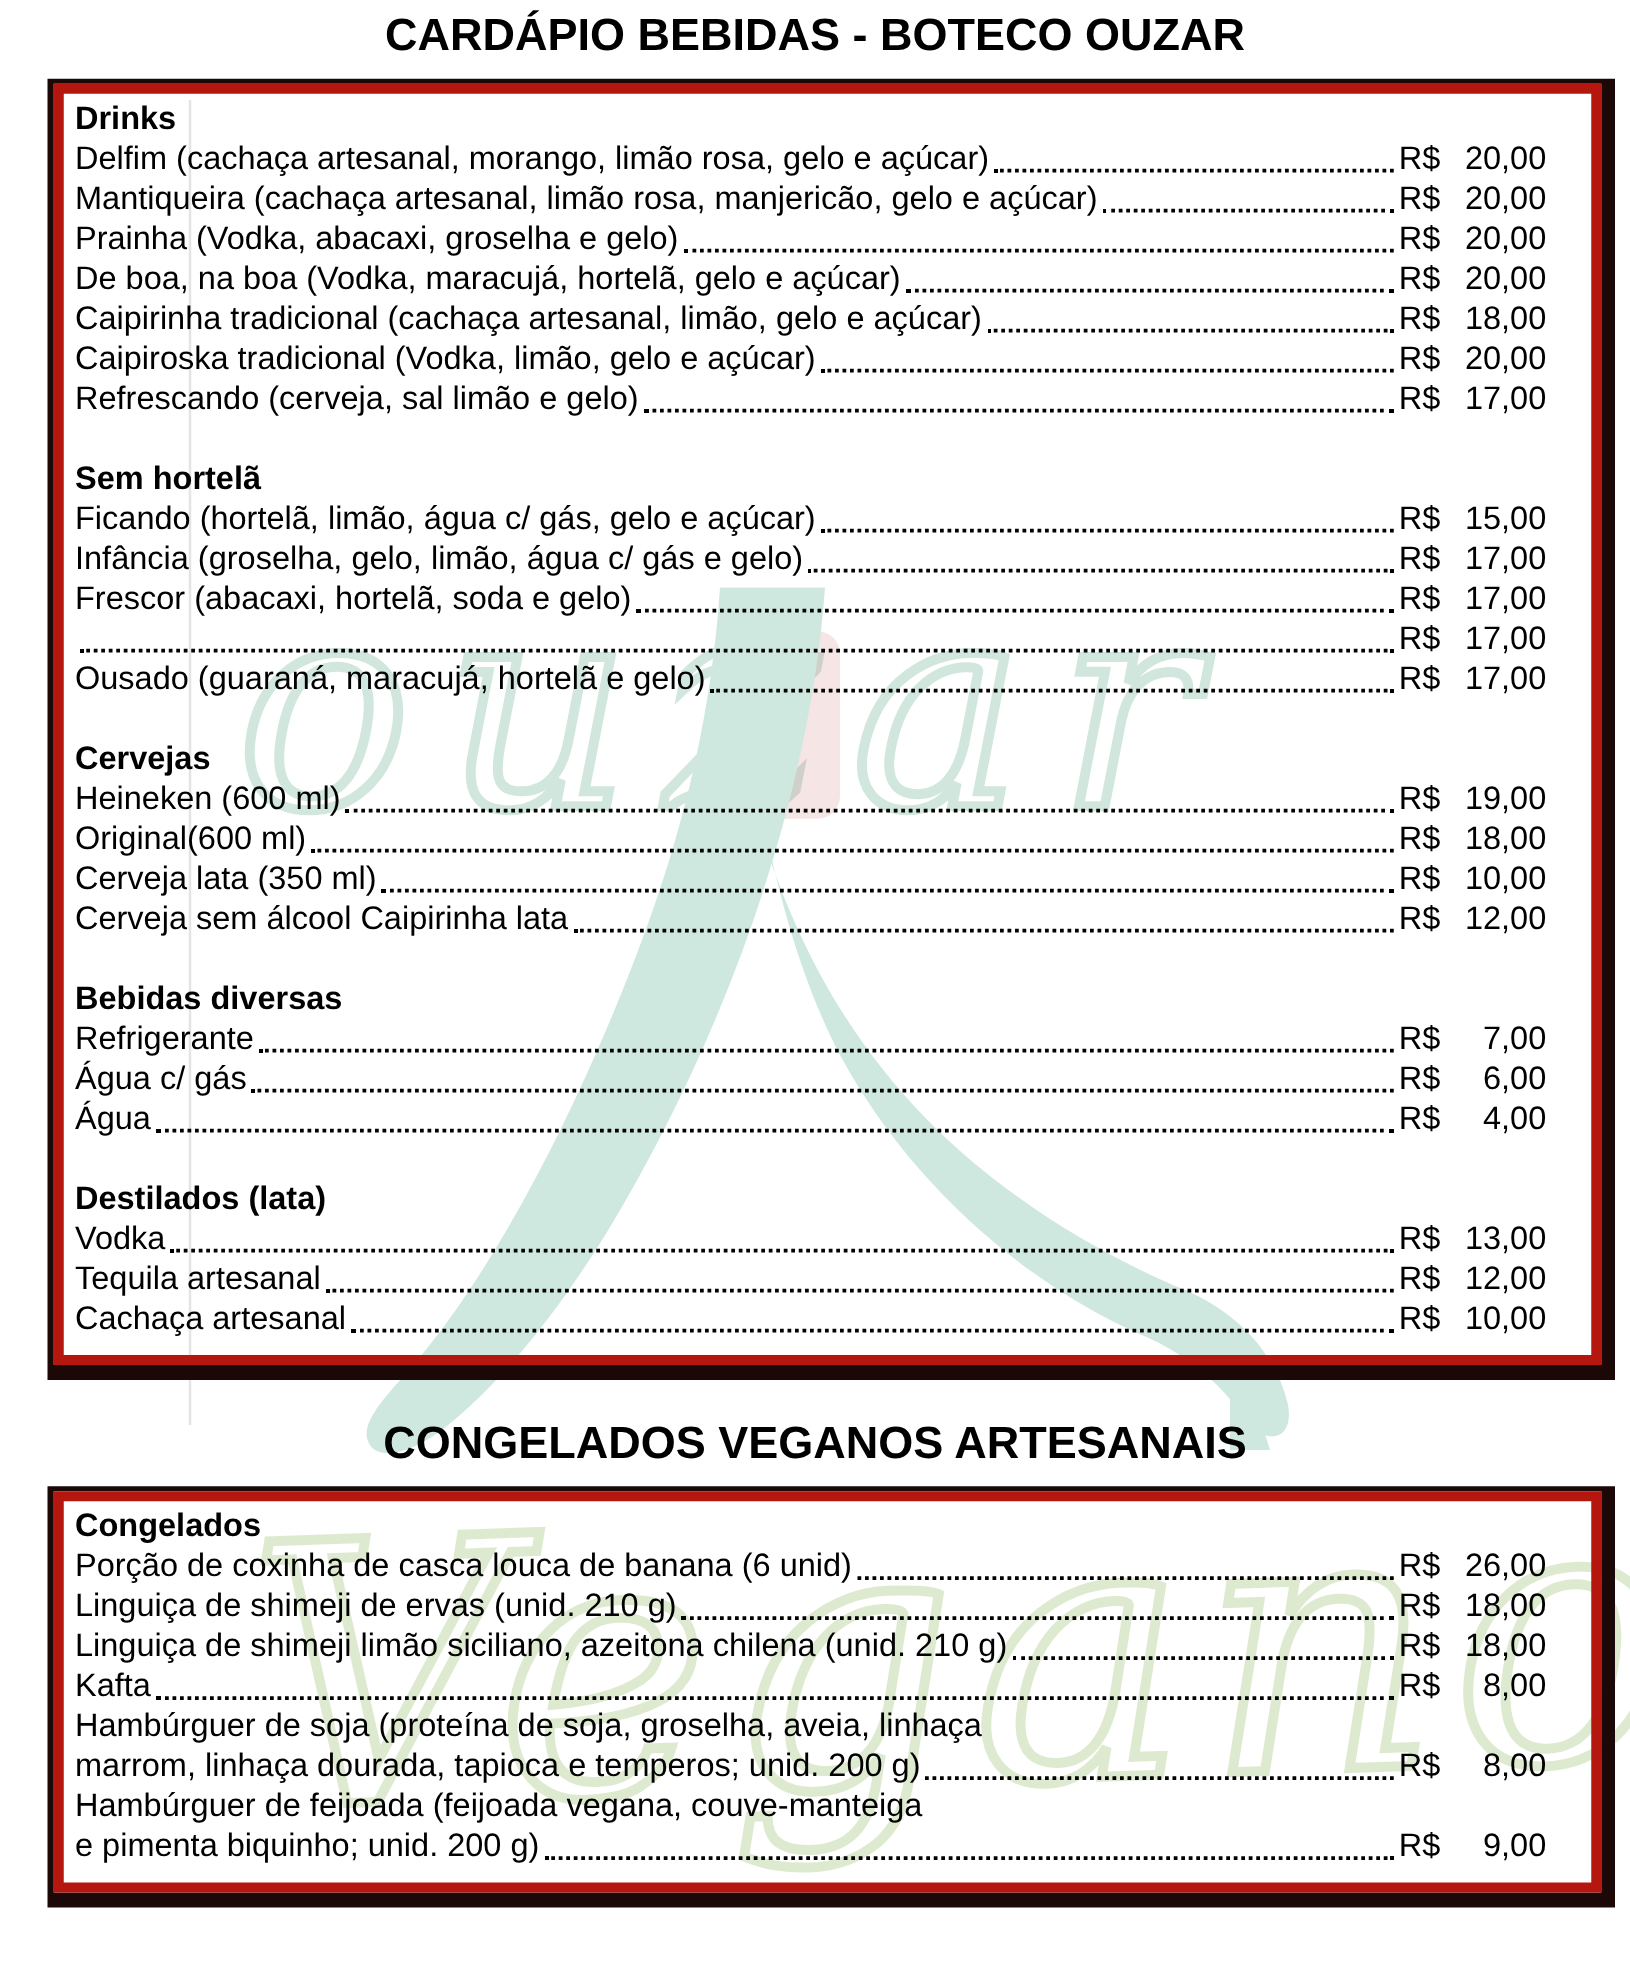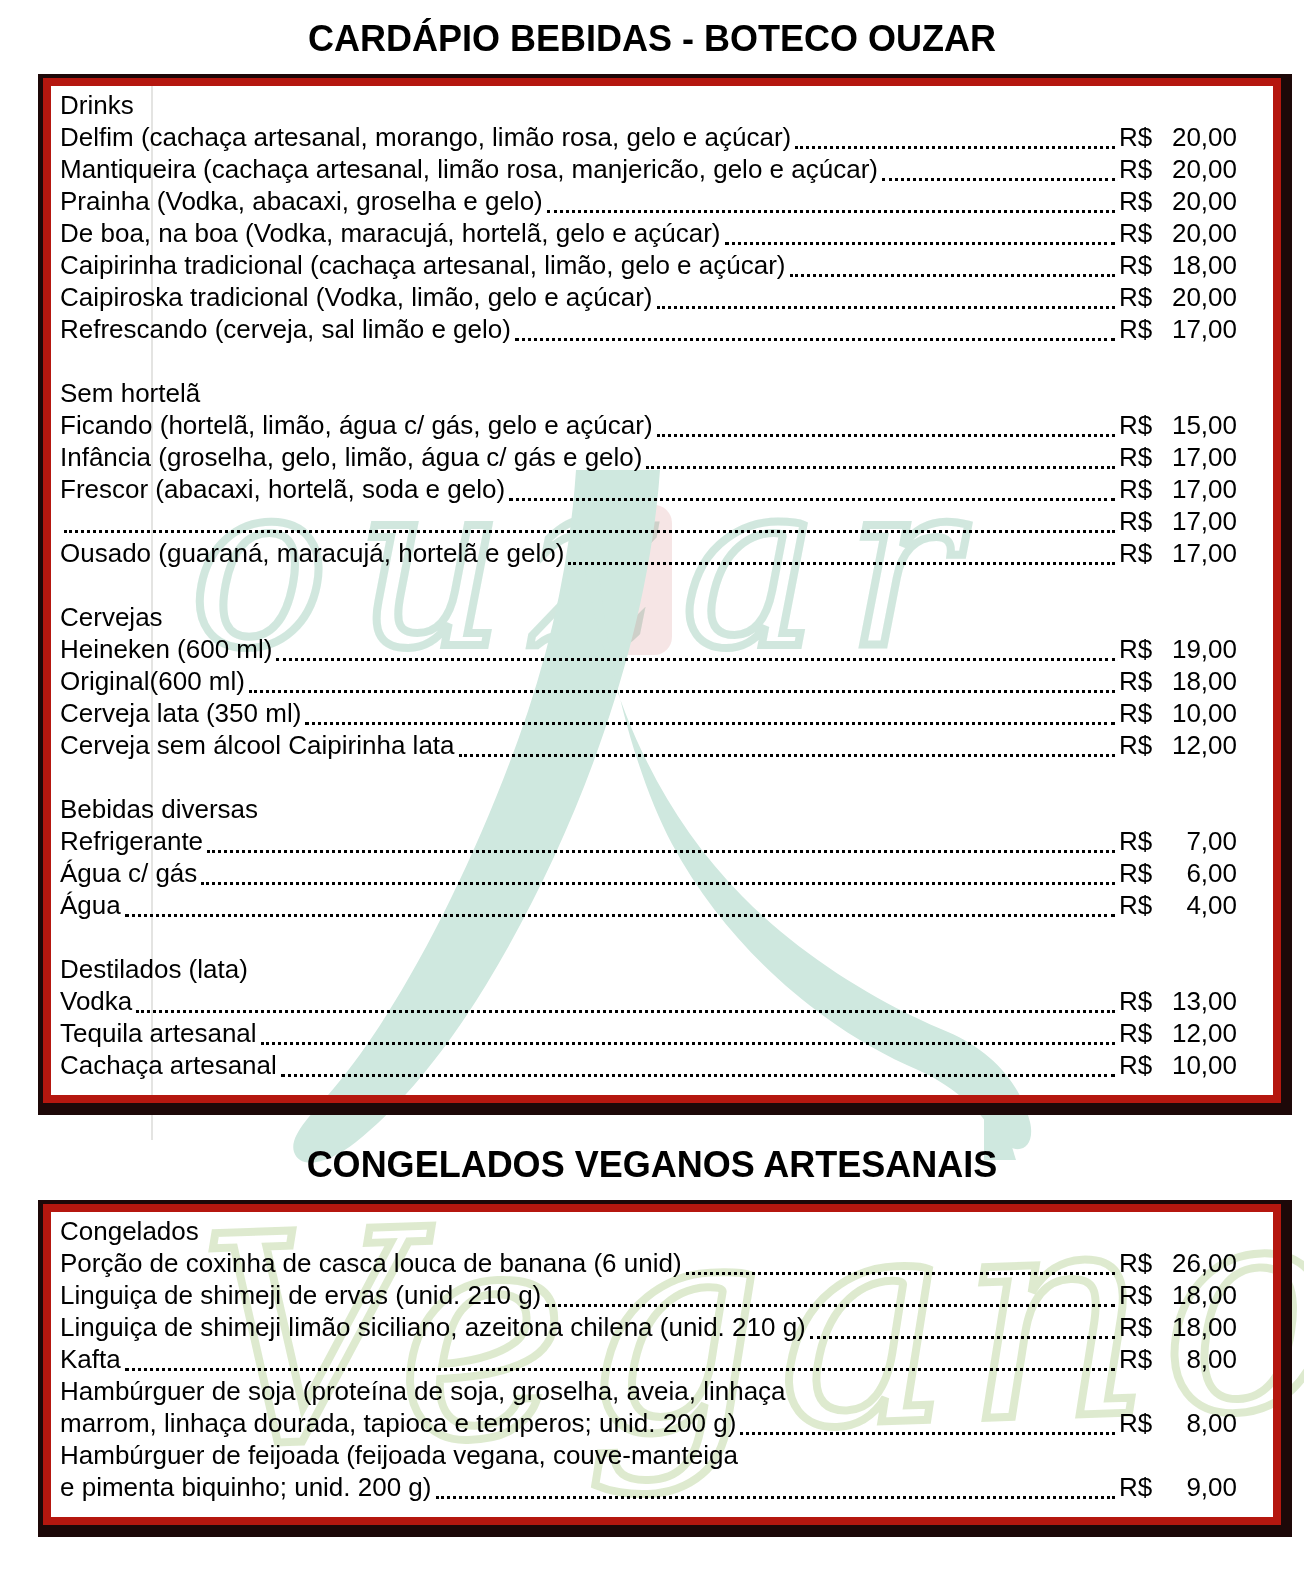--- a/index.html
+++ b/index.html
@@ -33,39 +33,39 @@
   .wm-script-bottom{
     font-family:"DejaVu Serif", serif;font-style:italic;
     fill:none;stroke:var(--wm-green);stroke-width:8;opacity:.8;
     letter-spacing:12px;
   }
   .wm-legs{fill:var(--wm-teal);}
   .wm-bottle{fill:var(--wm-bottle);opacity:.15;}
   .wm-line{stroke:#e4e4e2;stroke-width:2;}
   .content{position:relative;z-index:1;}
   .page-title{
-    margin:0;padding-top:18px;
+    margin:0;padding-top:7px;
     text-align:center;
     font-size:36px;line-height:42px;font-weight:bold;
   }
   .title2{padding-top:0;margin-top:29px;}
   .frame{
     margin:14px 12px 0 38px;
     border-style:solid;
     border-color:var(--frame-dark);
     border-width:4px 11px 12px 5px;
   }
   .frame-inner{
     border:8px solid var(--frame-red);
     padding:3px 36px 14px 9px;
     font-size:26px;line-height:32px;
     background:transparent;
   }
   .section + .section{margin-top:32px;}
-  .sec-header{font-weight:normal;}
+  .sec-header{font-weight:bold;}
   .row{display:flex;}
   .name{white-space:nowrap;flex:0 0 auto;}
   .leader{
     flex:1 1 auto;min-width:10px;
     border-bottom:3px dotted var(--ink);
     align-self:flex-end;
     margin:0 4px 4px 4px;
   }
   .price{
     flex:0 0 auto;

